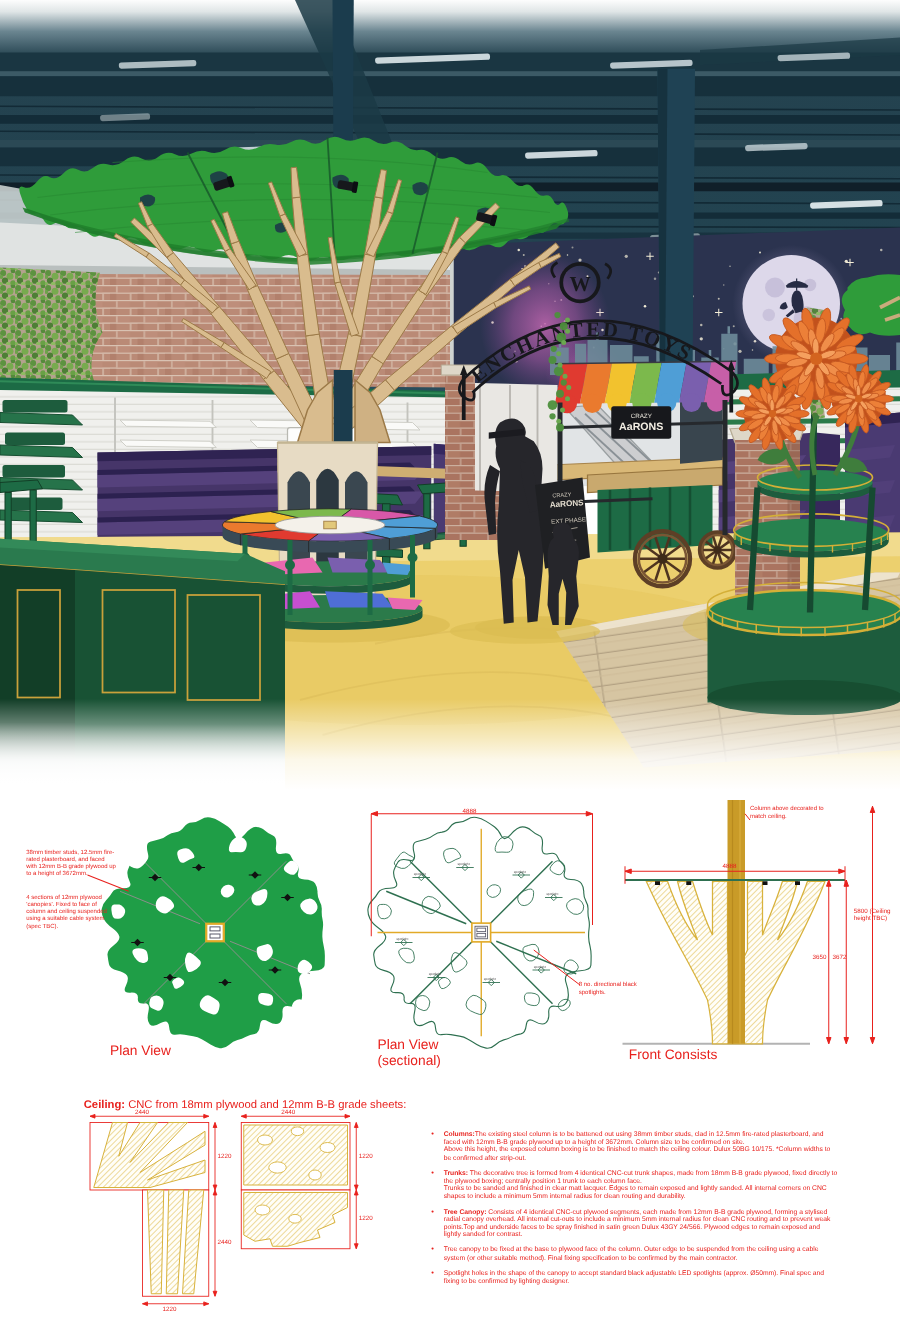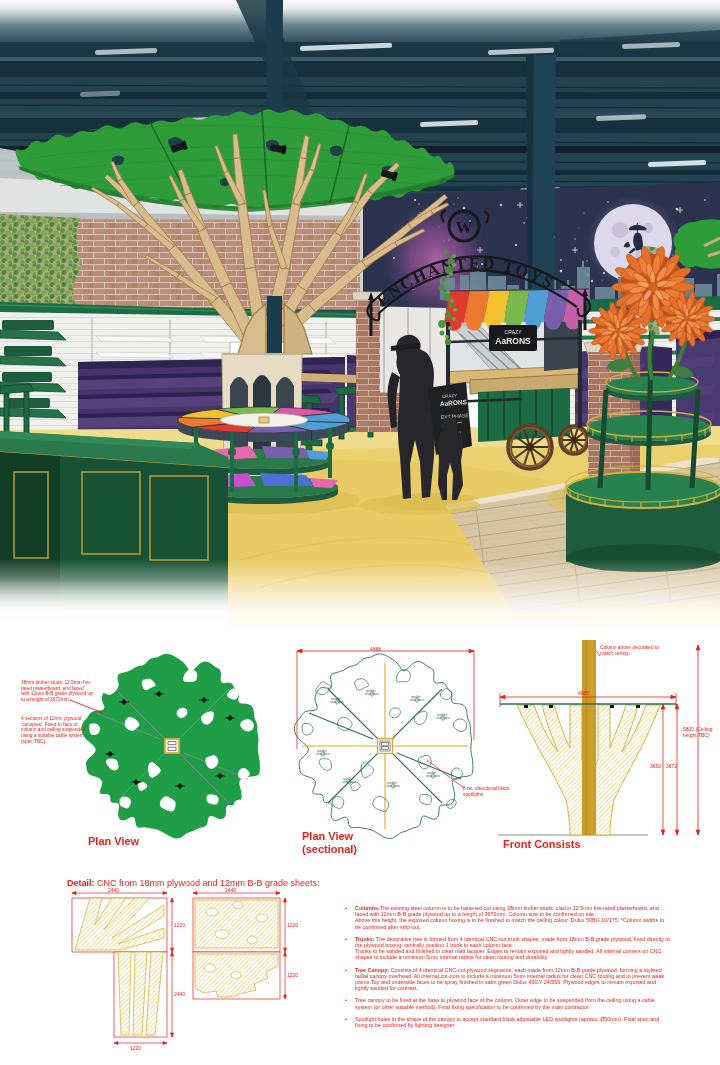--- a/index.html
+++ b/index.html
@@ -1,18 +1,18 @@
 <!DOCTYPE html>
 <html><head><meta charset="utf-8">
 <style>
 html,body{margin:0;padding:0;background:#fff}
 #page{position:relative;width:720px;height:1065px;overflow:hidden;background:#fff;font-family:"Liberation Sans",sans-serif}
 .ann{position:absolute;font-size:4.8px;line-height:5.7px;color:#e8211d}
 .dim{position:absolute;font-size:5px;color:#e8211d}
-.lbl{position:absolute;font-size:11px;font-weight:bold;color:#e8211d;line-height:13px}
+.lbl{position:absolute;font-size:11px;font-weight:normal;color:#e8211d;line-height:13px}
 .note{display:flex;margin-bottom:6px;color:#e8211d;font-size:5.4px;line-height:6.2px}
 .bdot{width:10px;flex:0 0 10px;font-size:6px}
 </style></head>
 <body>
 <div id="page">
 <svg style="position:absolute;left:0;top:0" width="720" height="632" viewBox="0 0 720 632">
 <defs>
         <pattern id="brick" width="22" height="12" patternUnits="userSpaceOnUse">
 <rect width="22" height="12" fill="#ba8a76"></rect>
 <rect x="0" y="0" width="22" height="1" fill="#d9c2b2"></rect>
@@ -1153,21 +1153,21 @@
 
 <div class="lbl" style="left:503px;top:838px">Front Consists</div>
 
 <div class="ann" style="left:600px;top:645px;width:62px">Column above decorated to match ceiling.</div>
 
 <div class="dim" style="left:578px;top:690px">4888</div>
 <div class="dim" style="left:683px;top:726px;width:30px;text-align:left">5800 (Ceiling height TBC)</div>
 <div class="dim" style="left:650px;top:763px">3650</div>
 <div class="dim" style="left:666px;top:763px">3672</div>
 
-<div style="position:absolute;left:67px;top:878px;font-size:9px;color:#e8211d"><b>Detail:</b> CNC from 18mm plywood and 12mm B-B grade sheets:</div>
+<div style="position:absolute;left:67px;top:878px;font-size:9px;color:#e8211d"><b>Ceiling:</b> CNC from 18mm plywood and 12mm B-B grade sheets:</div>
 
 <div class="dim" style="left:108px;top:887px">2440</div>
 <div class="dim" style="left:225px;top:887px">2440</div>
 <div class="dim" style="left:174px;top:922px">1220</div>
 <div class="dim" style="left:174px;top:991px">2440</div>
 <div class="dim" style="left:130px;top:1045px">1220</div>
 <div class="dim" style="left:287px;top:922px">1220</div>
 <div class="dim" style="left:287px;top:972px">1220</div>
 
 <div style="position:absolute;left:345px;top:905px;width:325px">

